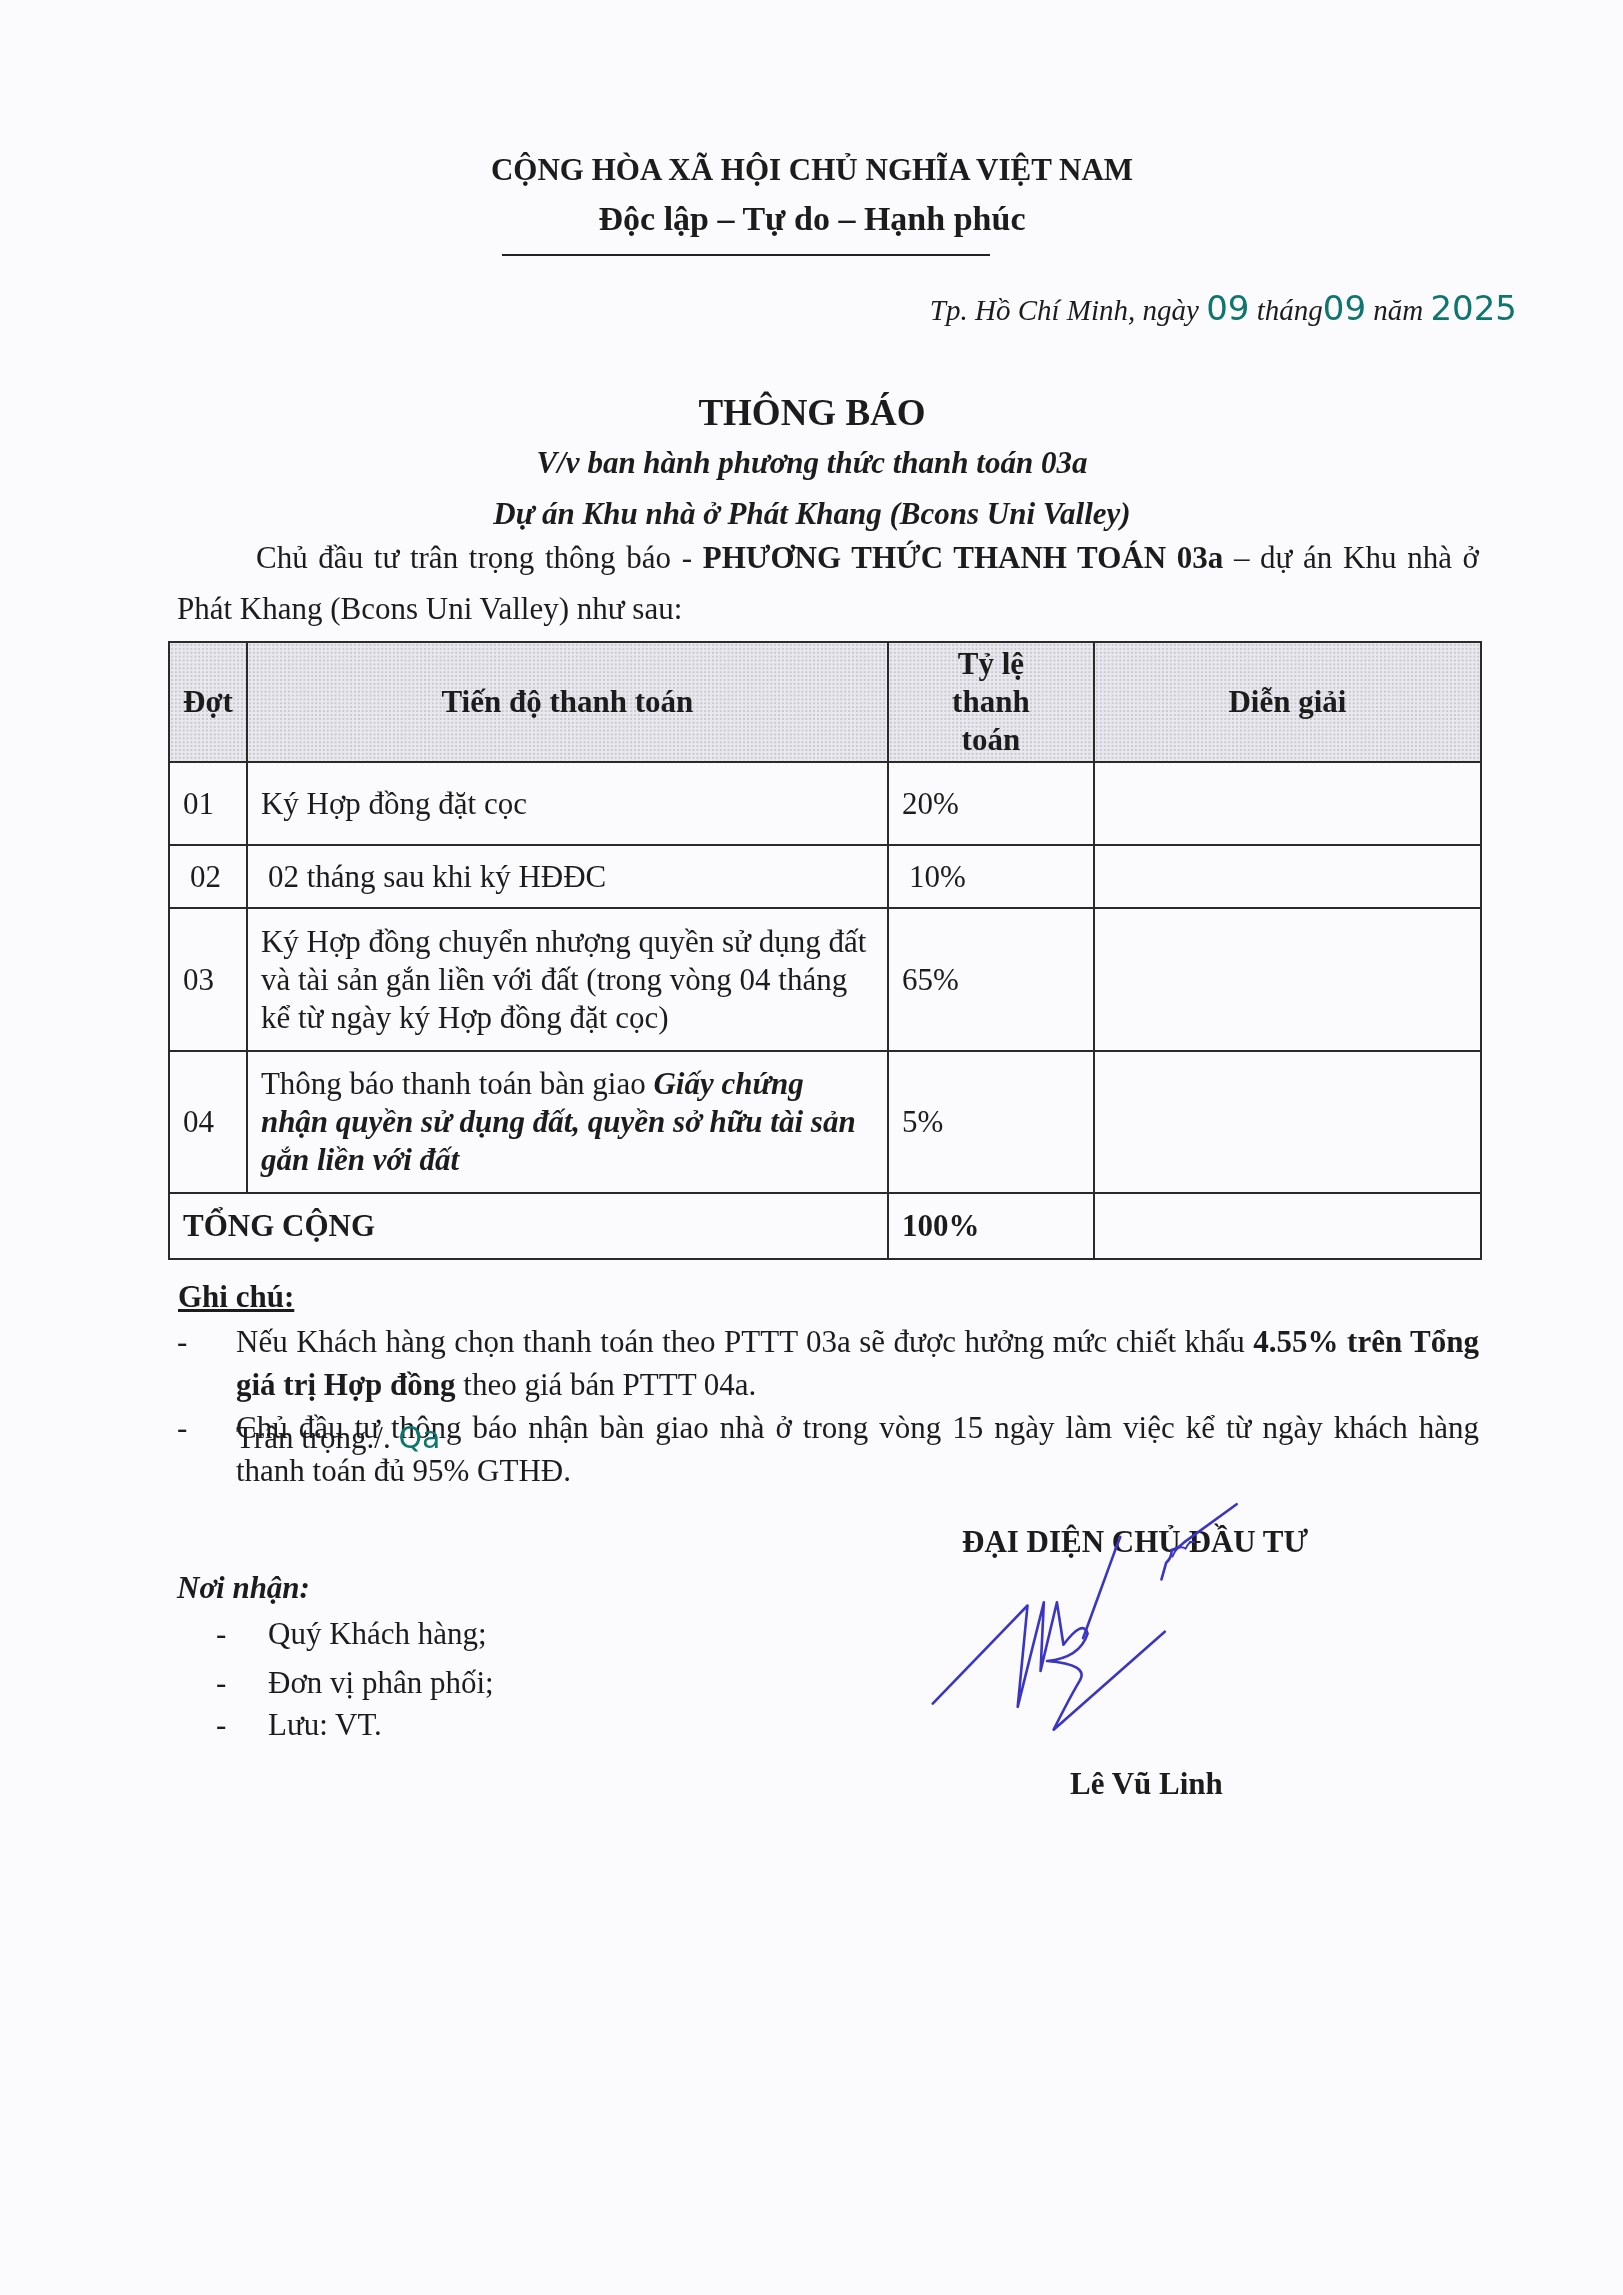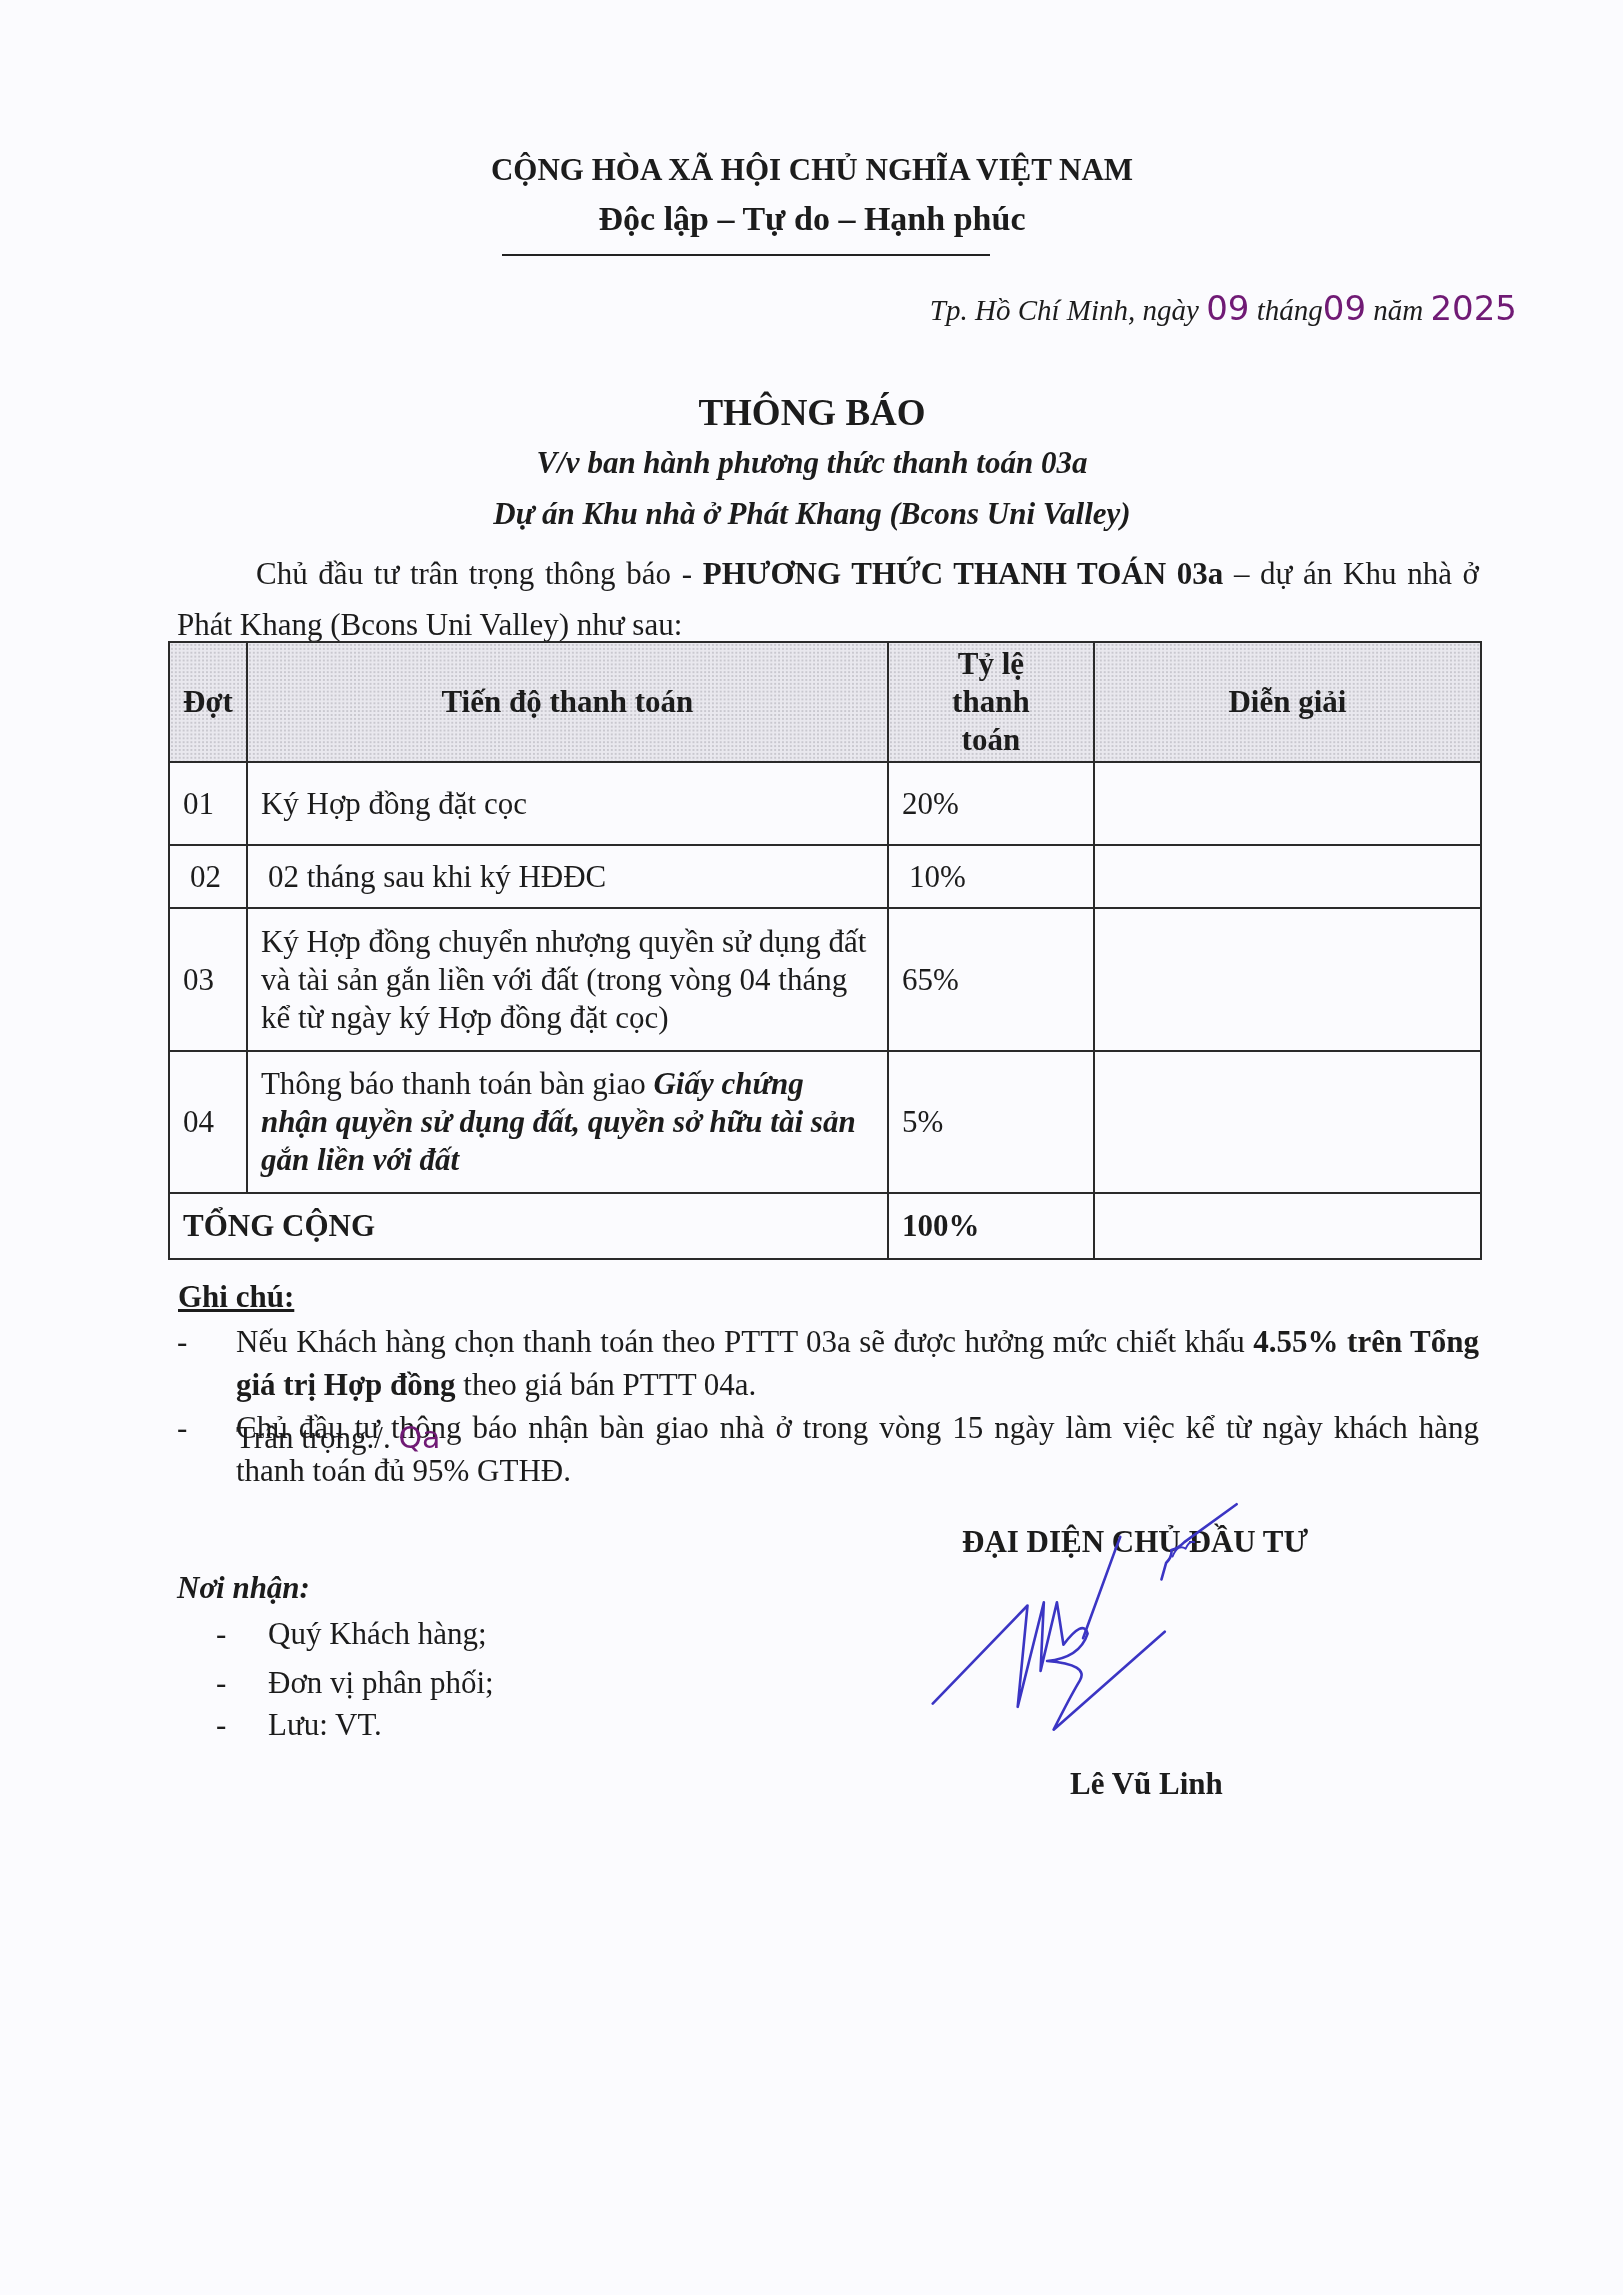--- a/index.html
+++ b/index.html
@@ -4,34 +4,34 @@
 <style>
   html, body { margin:0; padding:0; }
   body {
     width:1624px; height:2295px; background:#fbfbfe; position:relative; overflow:hidden;
     font-family:"Liberation Serif","DejaVu Serif",serif; color:#1c1c1c;
   }
   .abs { position:absolute; }
   .center { text-align:center; }
   .b { font-weight:bold; }
   .i { font-style:italic; }
-  .hw { font-family:"DejaVu Sans",sans-serif; color:#701a75; font-style:italic; }
+  .hw { font-family:"DejaVu Sans",sans-serif; color:#0f766e; font-style:italic; }
 
   #nation { left:0; width:1624px; top:152px; font-size:31px; font-weight:bold; }
   #motto { left:0; width:1624px; top:200px; font-size:34px; font-weight:bold; }
   #motto-rule { left:502px; top:254px; width:488px; height:2px; background:#222; }
 
   #dateline { right:107px; top:288px; font-size:29px; font-style:italic; white-space:nowrap; }
   #dateline .hw { font-size:34px; font-style:normal; }
 
   #doc-title { left:0; width:1624px; top:391px; font-size:37px; font-weight:bold; }
   #subject1 { left:0; width:1624px; top:445px; font-size:31px; font-weight:bold; font-style:italic; }
   #subject2 { left:0; width:1624px; top:496px; font-size:31px; font-weight:bold; font-style:italic; }
 
-  #intro { left:177px; width:1302px; top:548px; font-size:31px; line-height:51px; text-align:justify; text-indent:79px; }
+  #intro { left:177px; width:1302px; top:532px; font-size:31px; line-height:51px; text-align:justify; text-indent:79px; }
 
   table#schedule {
     position:absolute; left:168px; top:641px; width:1314px; border-collapse:collapse;
     font-size:31px; line-height:38px;
   }
   #schedule td, #schedule th { border:2px solid #2a2a2a; padding:0 13px; vertical-align:middle; }
   #schedule th {
     background-color:#e9e8ee;
     background-image:radial-gradient(#c9c8cf 0.7px, transparent 0.9px);
     background-size:3.9px 3.9px;

